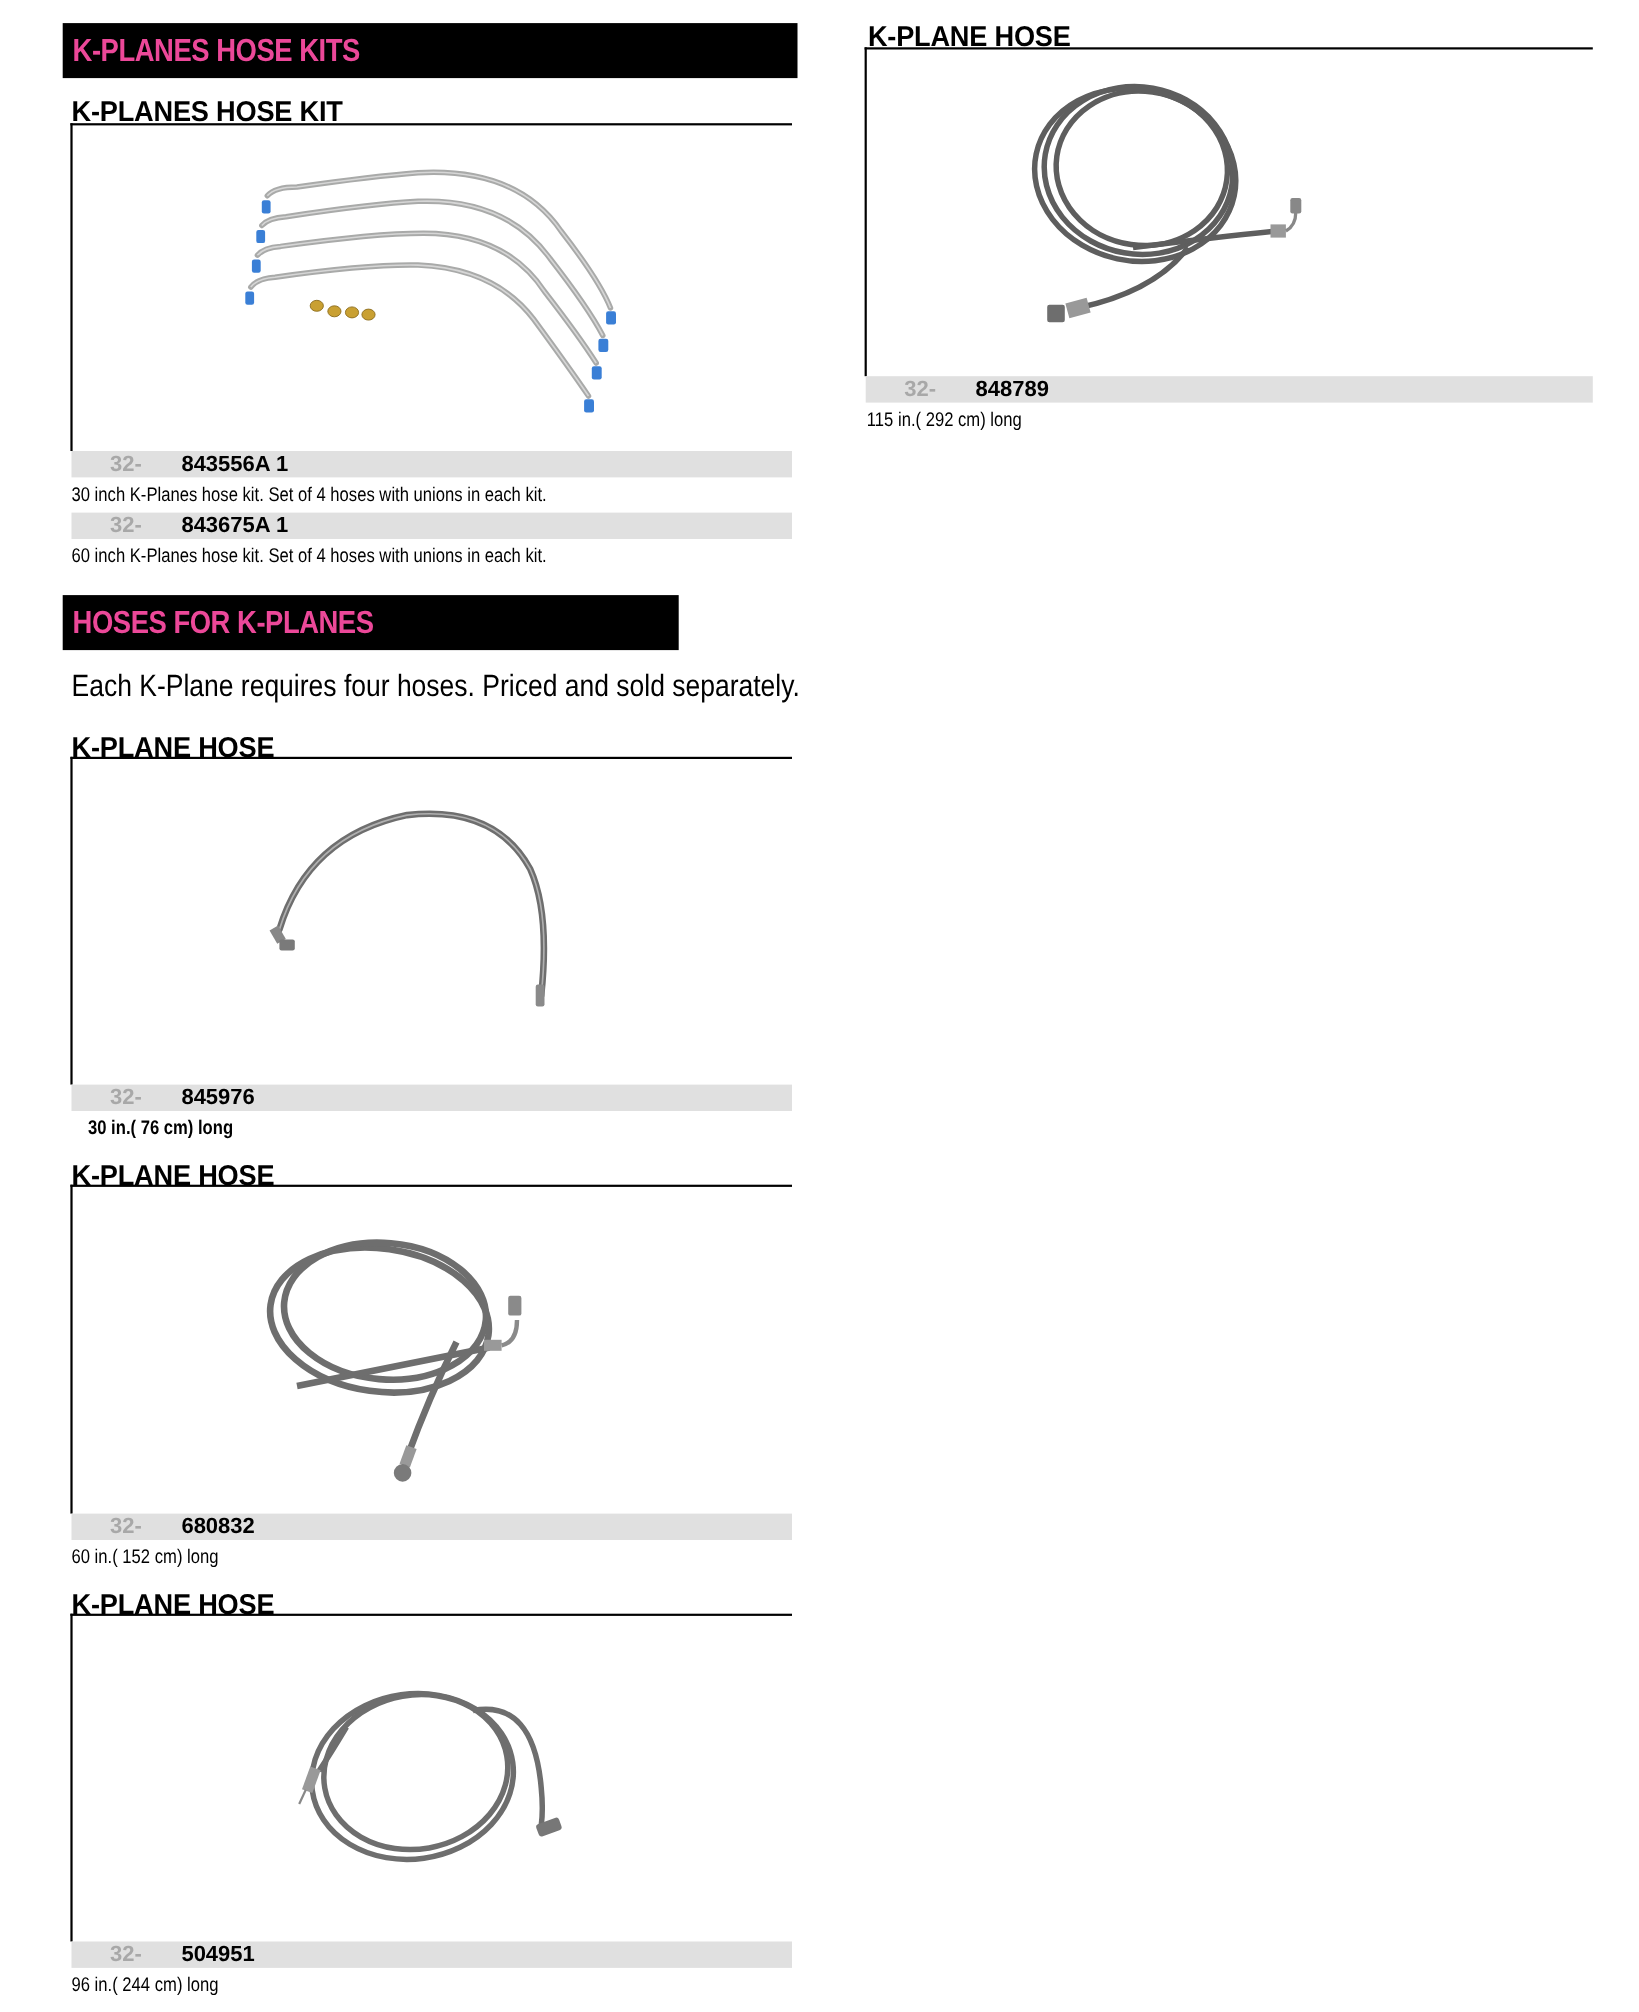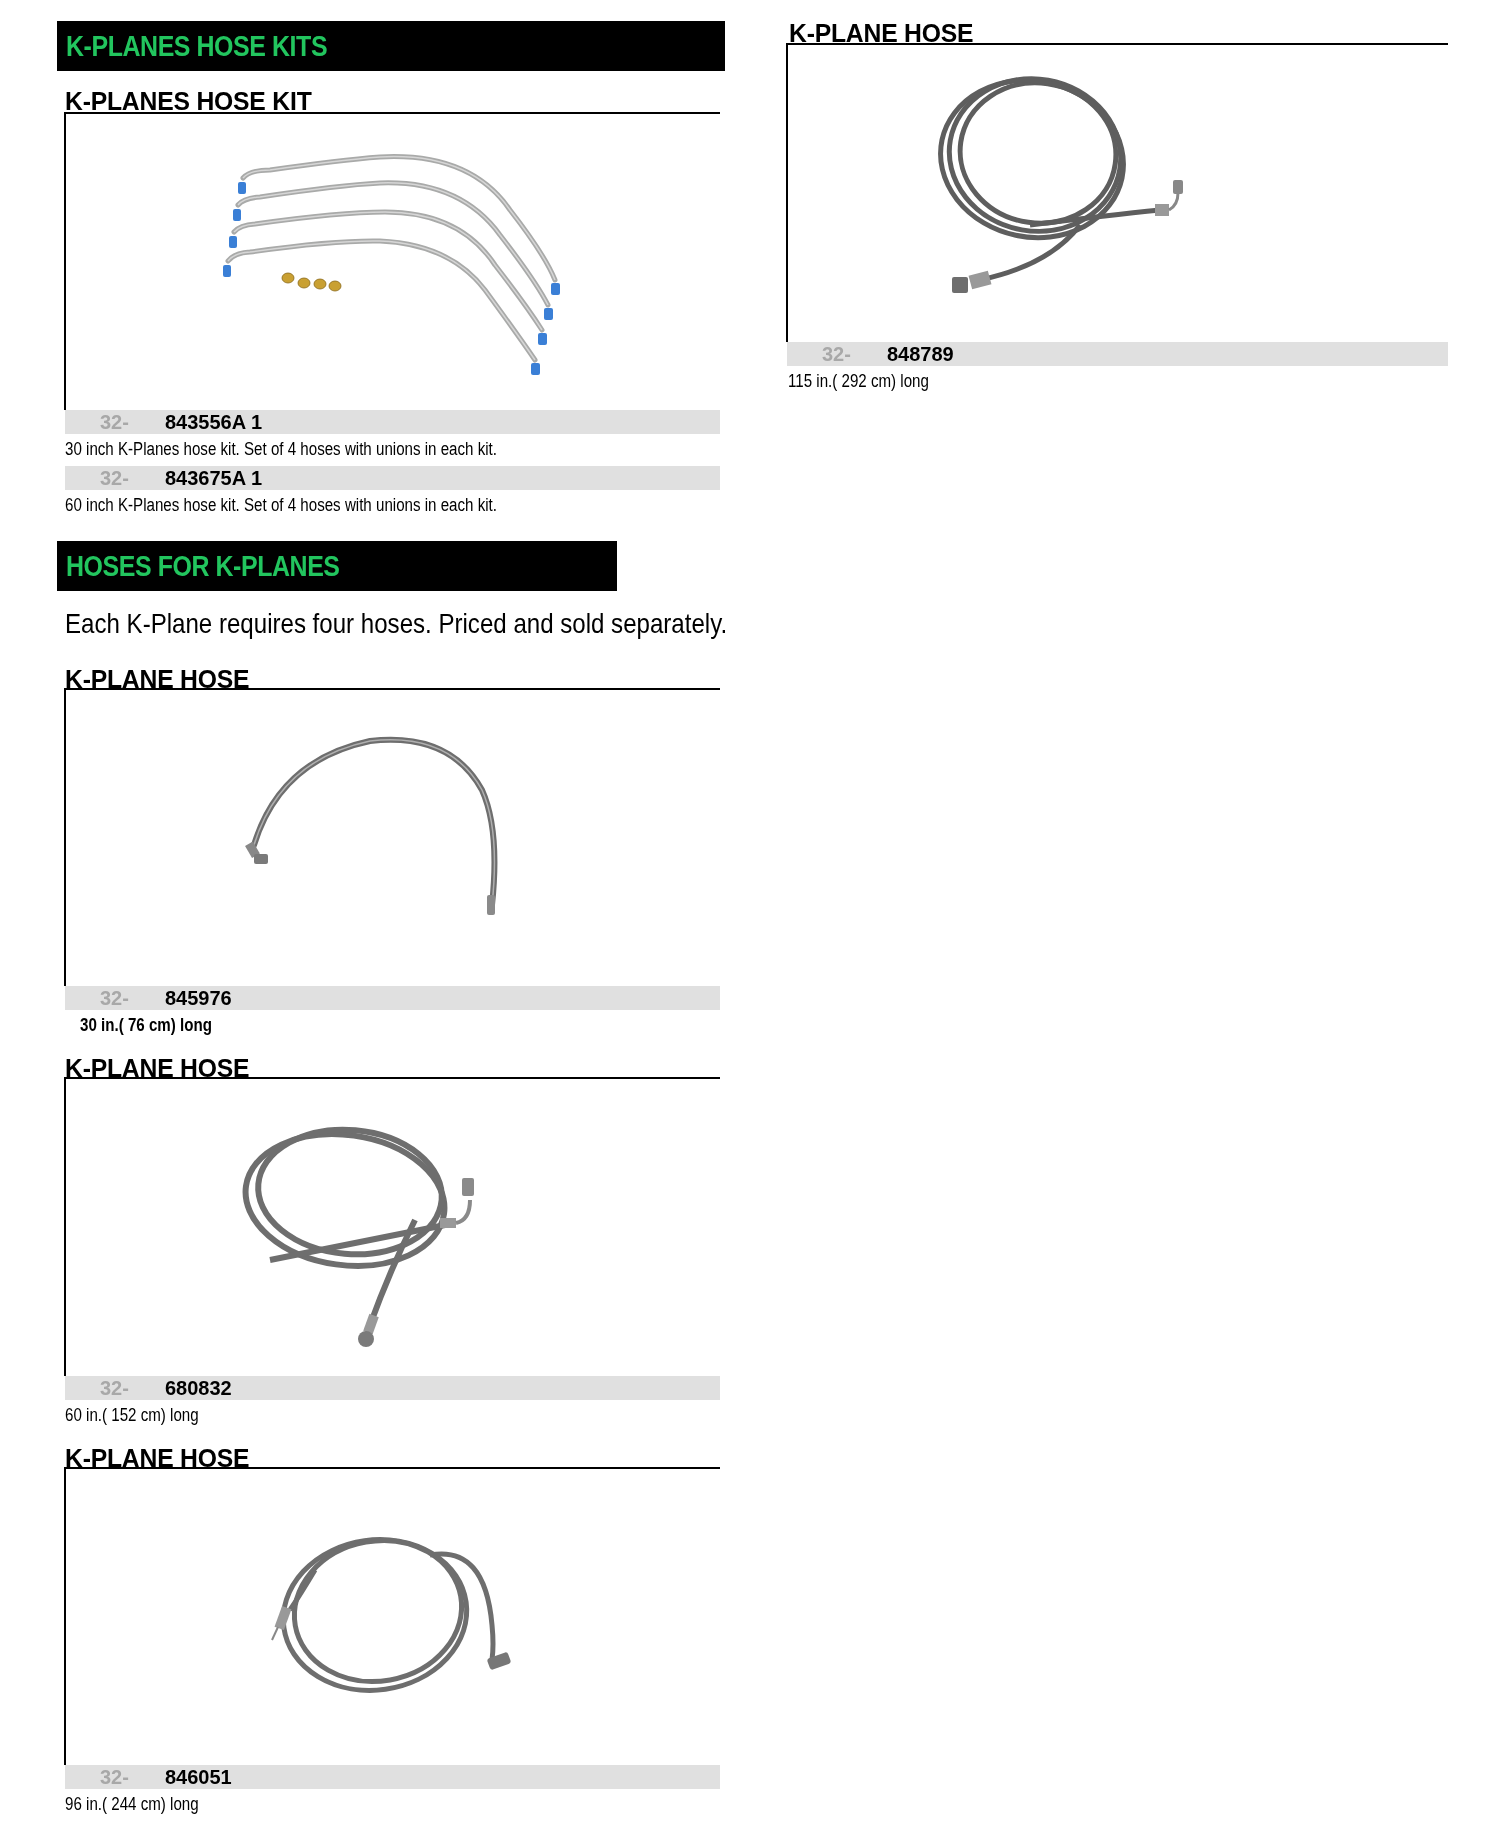--- a/index.html
+++ b/index.html
@@ -1,19 +1,19 @@
 <!DOCTYPE html>
 <html><head>
 <meta charset="utf-8">
 <style>
   html, body { margin: 0; padding: 0; background: #ffffff; }
   body { width: 1490px; height: 1829px; position: relative; overflow: hidden;
          font-family: "Liberation Sans", sans-serif; color: #000; }
   .abs { position: absolute; }
-  .banner { background: #000; color: #22c55e; font-weight: bold; font-size: 29px;
+  .banner { background: #000; color: #ec4899; font-weight: bold; font-size: 29px;
             letter-spacing: -0.5px; display: flex; align-items: center; padding-left: 9px;
             box-sizing: border-box; transform-origin: left center; }
   .banner span { display: inline-block; transform: scaleX(0.86); transform-origin: left center; white-space: nowrap; }
   .subhead { font-weight: bold; font-size: 26px; white-space: nowrap; letter-spacing: -0.2px; }
   .subhead span { display: inline-block; transform: scaleX(0.95); transform-origin: left center; }
   .rule { height: 2px; background: #000; }
   .vline { width: 2px; background: #000; }
   .pnbar { background: #e0e0e0; height: 24px; display: flex; align-items: center; padding-left: 35px;
            box-sizing: border-box; font-weight: bold; font-size: 20px; gap: 36px; }
   .pnbar .prefix { color: #a8a8a8; }
@@ -154,21 +154,21 @@
     </g>
     <path d="M200 40 Q255 30 262 110 Q264 130 262 145" fill="none" stroke="#6e6e6e" stroke-width="5"></path>
     <rect x="258" y="140" width="22" height="12" rx="3" fill="#777" transform="rotate(-20 269 146)"></rect>
     <path d="M85 55 Q70 80 60 95" fill="none" stroke="#6e6e6e" stroke-width="5"></path>
     <rect x="48" y="92" width="10" height="22" fill="#999" transform="rotate(20 53 103)"></rect>
     <line x1="48" y1="112" x2="42" y2="125" stroke="#888" stroke-width="2"></line>
   </svg>
 </div>
 <div class="abs pnbar" style="left:65px; top:1765px; width:655px;">
   <span class="prefix">32-</span>
-    <span class="num">846051</span>
+    <span class="num">504951</span>
 </div>
 <div class="abs desc" style="left:65px; top:1794px;">
   <span>96 in.( 244 cm) long</span>
 </div>
 
 <div class="abs subhead" style="left:789px; top:18px;">
   <span>K-PLANE HOSE</span>
 </div>
 <div class="abs rule" style="left:786px; top:43px; width:662px;"></div>
 <div class="abs vline" style="left:786px; top:43px; height:299px;"></div>

